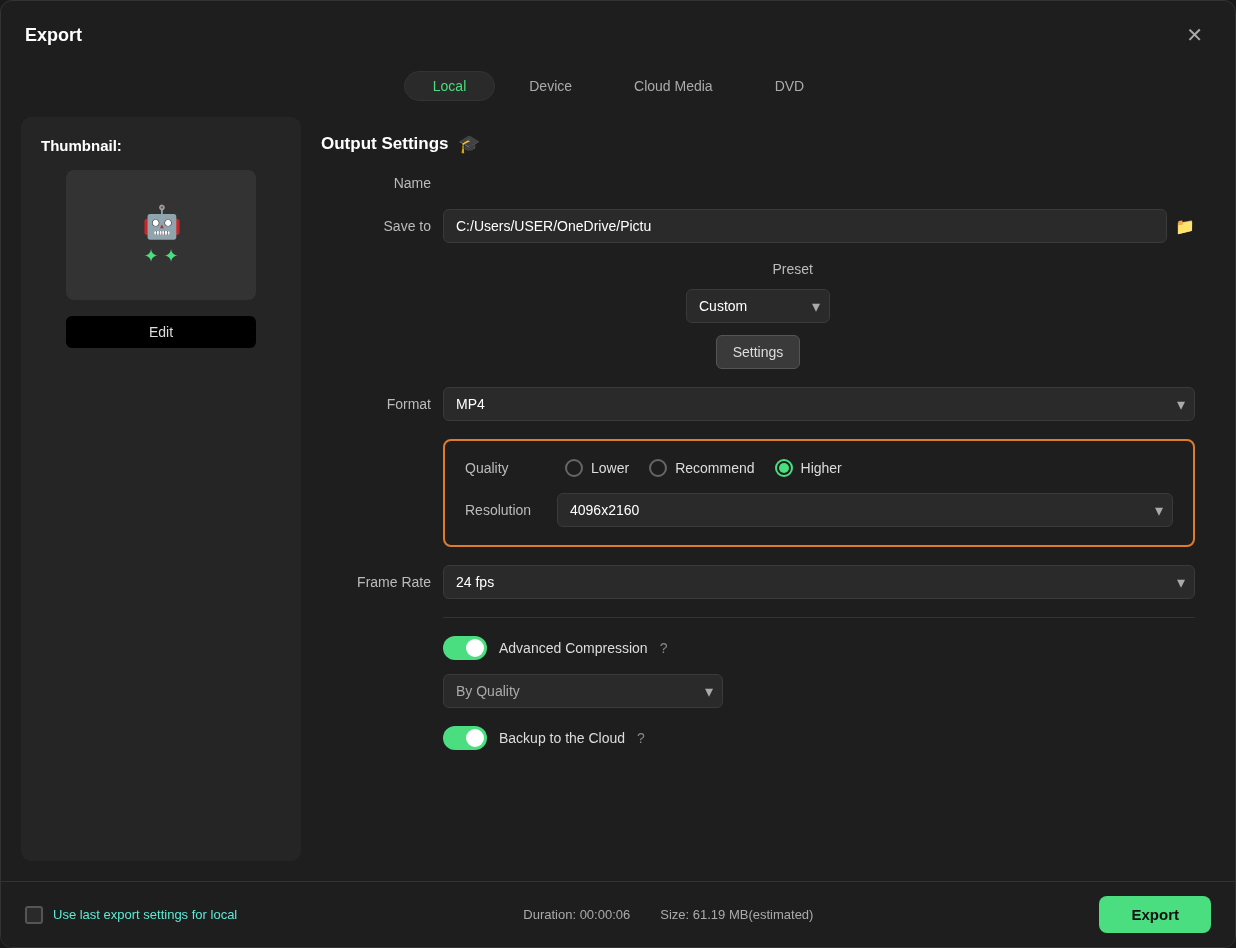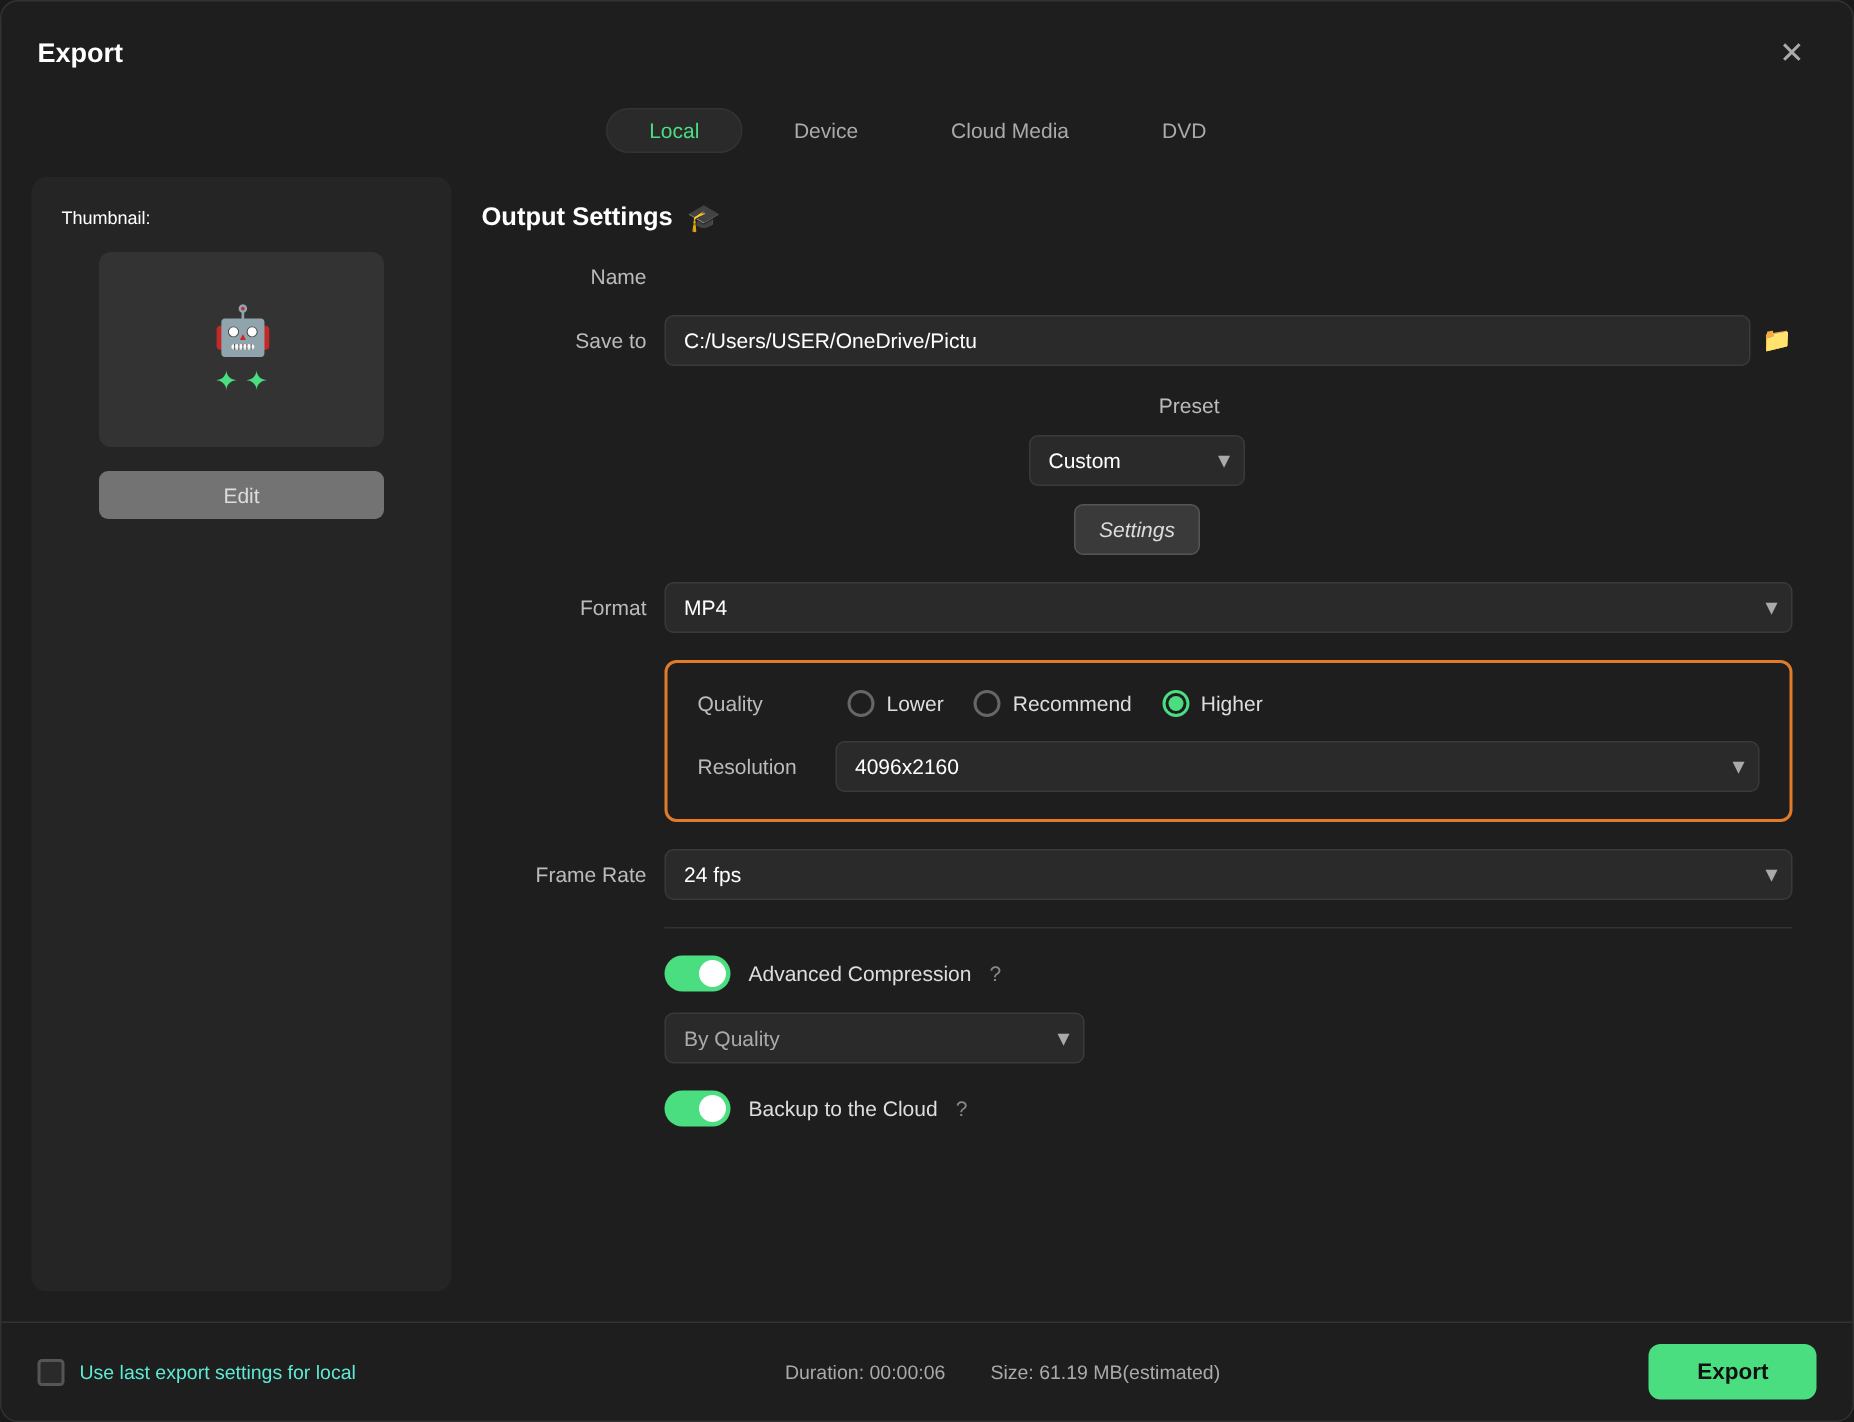--- a/index.html
+++ b/index.html
@@ -77,22 +77,22 @@
       background: #252525;
       border-radius: 10px;
       padding: 20px;
       display: flex;
       flex-direction: column;
       align-items: center;
       gap: 16px;
       flex-shrink: 0;
     }
     .thumbnail-label {
-      font-size: 12px;
-      font-weight: 400;
+      font-size: 15px;
+      font-weight: 700;
       color: #fff;
       align-self: flex-start;
     }
     .thumbnail-preview {
       width: 190px;
       height: 130px;
       background: #333;
       border-radius: 8px;
       display: flex;
       align-items: center;
@@ -109,21 +109,21 @@
     .ai-badge {
       font-size: 32px;
       color: #888;
       letter-spacing: -2px;
     }
     .sparkle {
       color: #4ade80;
       font-size: 18px;
     }
     .edit-btn {
-      background: #737373;
+      background: #000000;
       border: none;
       color: #ddd;
       padding: 8px 62px;
       border-radius: 6px;
       font-size: 14px;
       cursor: pointer;
       width: 190px;
     }
     .right-panel {
       flex: 1;
@@ -222,21 +222,20 @@
     }
     .settings-btn {
       background: #3a3a3a;
       border: 1px solid #555;
       border-radius: 6px;
       color: #ddd;
       padding: 8px 16px;
       font-size: 14px;
       cursor: pointer;
       flex-shrink: 0;
-      font-style: italic;
     }
     .quality-box {
       border: 2px solid #e07b2a;
       border-radius: 8px;
       padding: 18px 20px;
       margin-bottom: 18px;
       margin-left: 122px;
     }
     .quality-row {
       display: flex;

